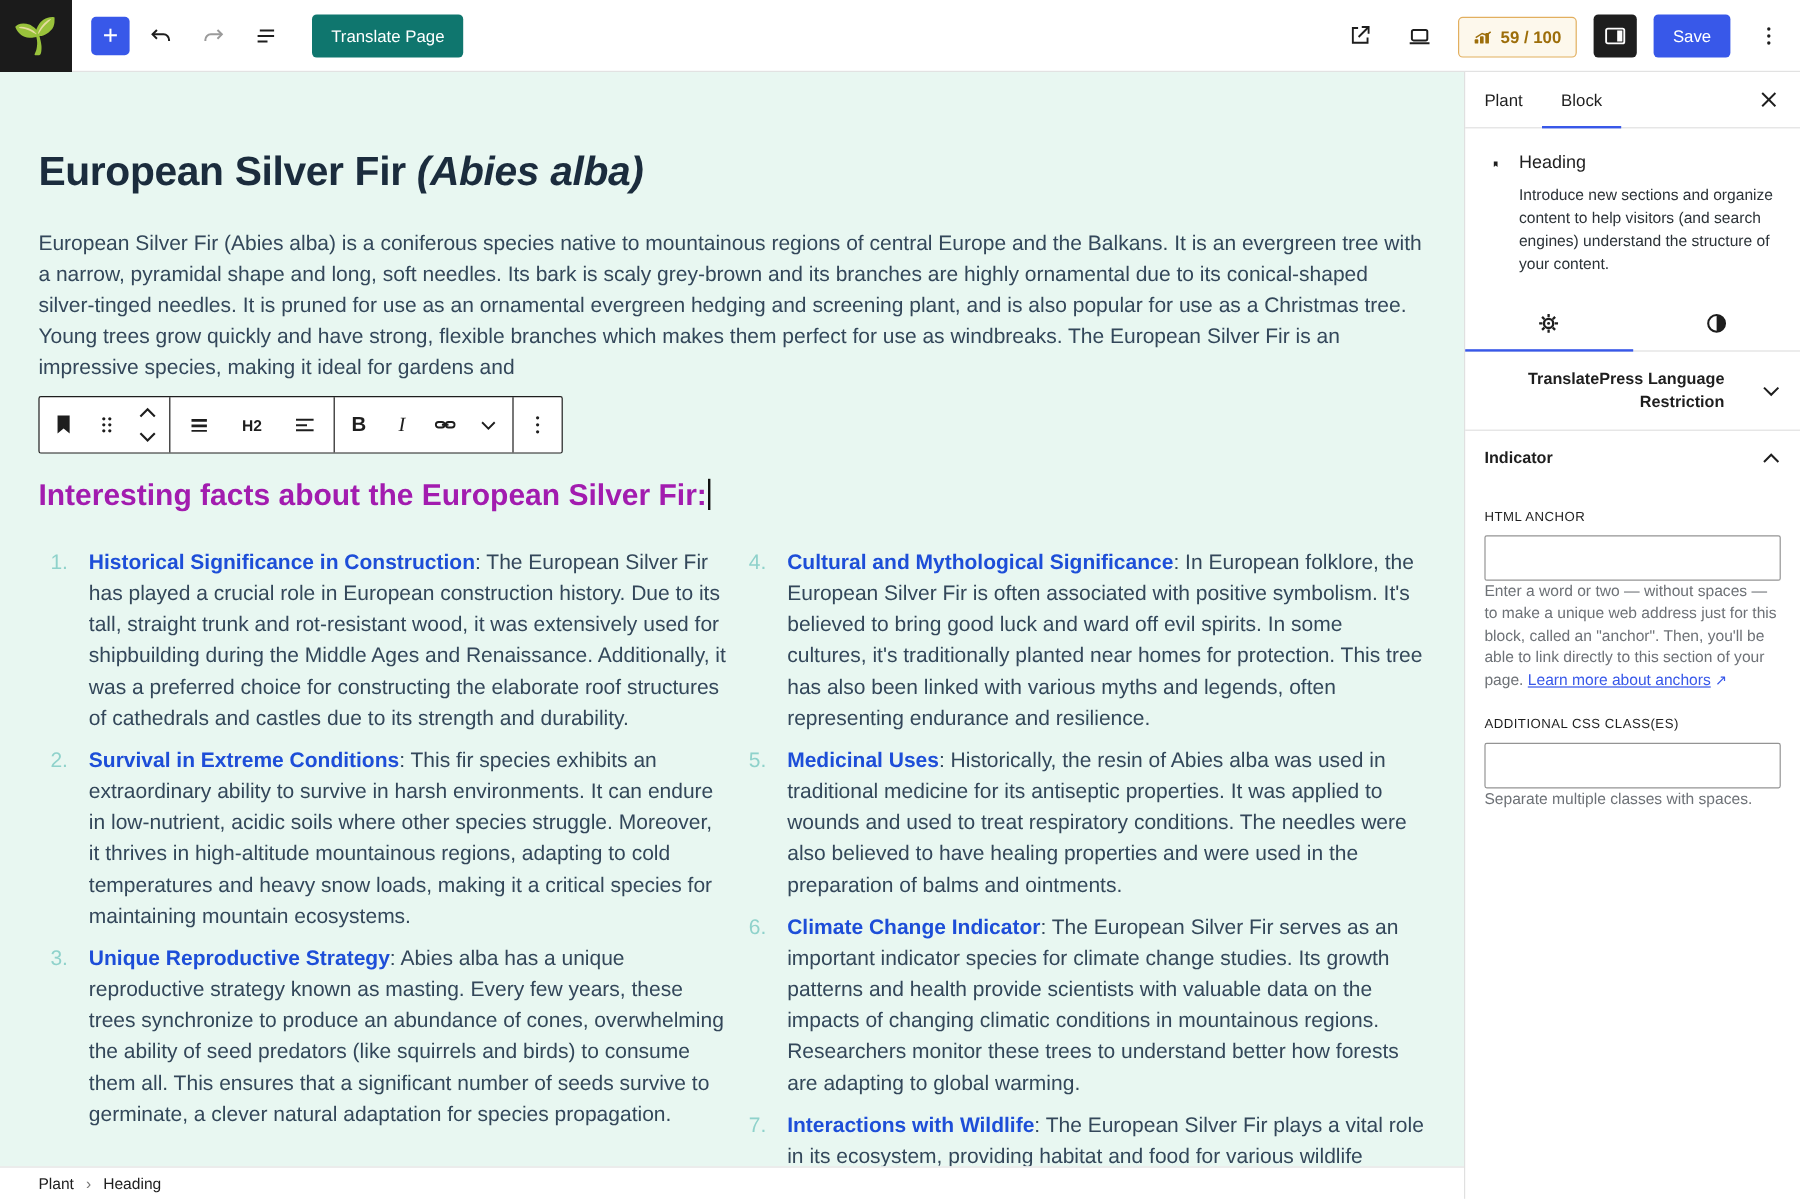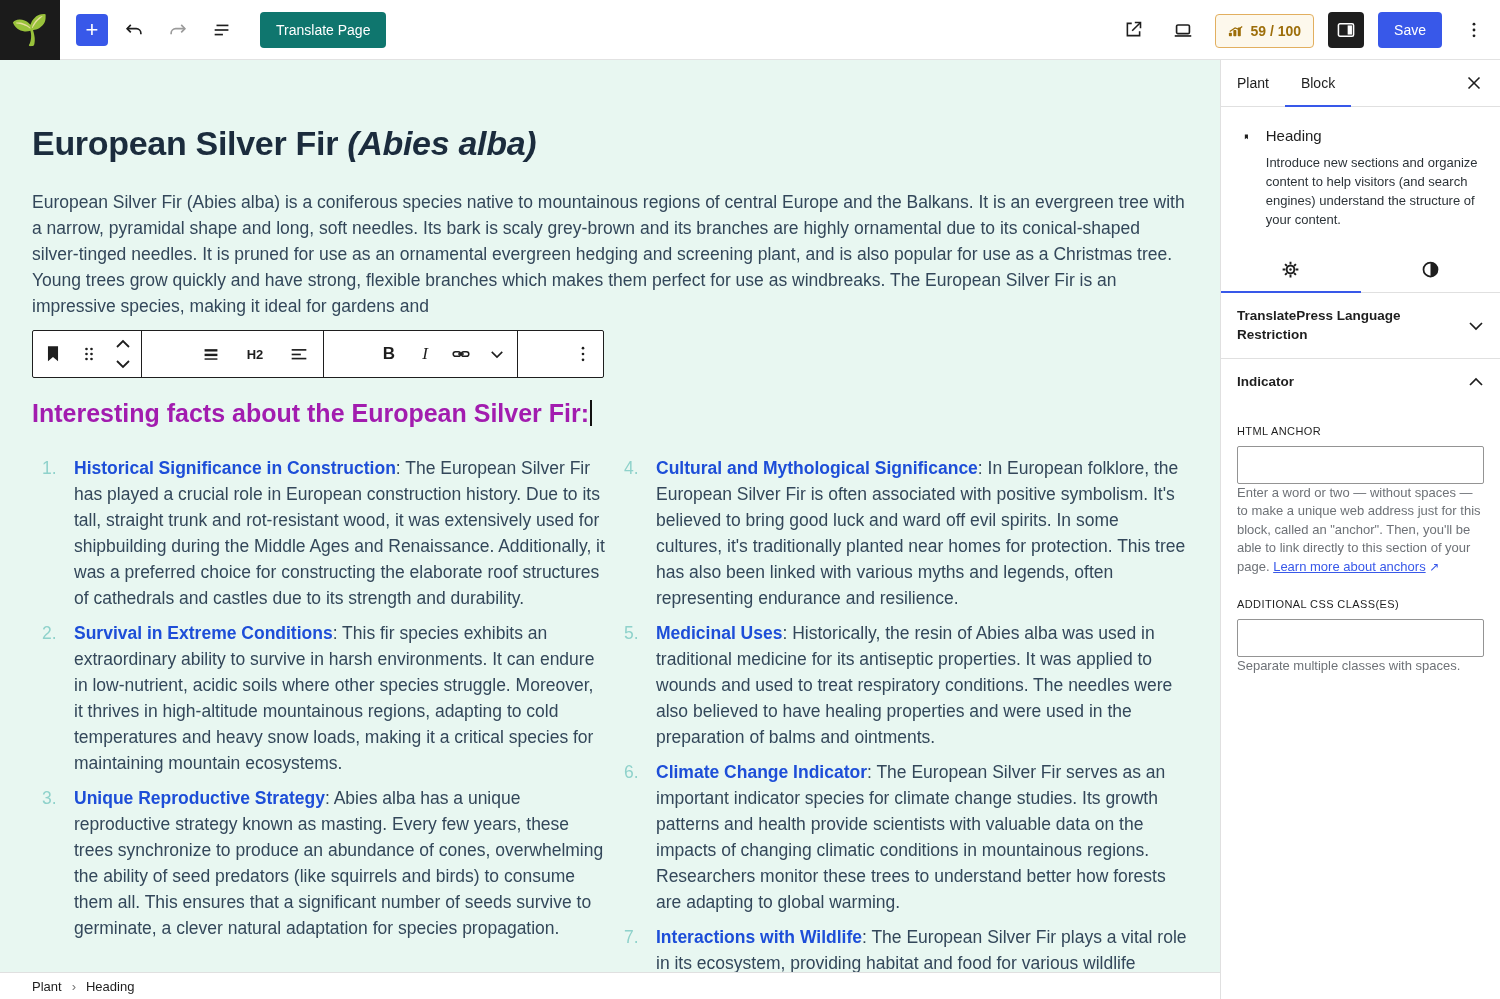--- a/index.html
+++ b/index.html
@@ -33,21 +33,21 @@
               height:36px; padding:0 16px; cursor:pointer; font-family:"Liberation Sans",sans-serif;}
 
   
   .canvas { position:absolute; top:60px; left:0; width:1220px; height:912px; background:#e8f7f1; overflow:hidden; }
   .content { padding:64px 32px 0 32px; }
   h1.doc-title { font-size:34px; font-weight:800; color:#1b2c3d; letter-spacing:-0.3px; cursor:text; }
   h1.doc-title .it { font-style:italic; }
   p.intro { margin-top:26px; width:1156px; font-size:17.5px; line-height:26px; color:#33475a; cursor:text; }
 
   .block-toolbar { display:inline-flex; margin-top:11px; background:#fff; border:1px solid #1e1e1e;
-                   border-radius:2px; height:48px; align-items:stretch; position:relative; z-index:5;gap:45px; }
+                   border-radius:2px; height:48px; align-items:stretch; position:relative; z-index:5; }
   .bt-group { display:flex; align-items:center; border-right:1px solid #1e1e1e; padding:0 2px; }
   .bt-group:last-child { border-right:none; }
   .bt-btn { min-width:36px; height:46px; border:none; background:transparent; display:flex; align-items:center;
             justify-content:center; cursor:pointer; color:#1e1e1e; padding:0 6px; }
   .bt-btn.wide { min-width:44px; }
   .movers { display:flex; flex-direction:column; justify-content:center; height:46px; }
   .movers button { border:none; background:transparent; height:20px; width:32px; display:flex; align-items:center;
                    justify-content:center; cursor:pointer; color:#1e1e1e; }
   .bt-label { font-size:13px; font-weight:700; color:#1e1e1e; }
   .bt-b { font-size:17px; font-weight:800; }
@@ -84,21 +84,21 @@
   .block-card .bc-text { padding-top:1px; }
   .bc-title { font-size:15px; color:#1e1e1e; margin-bottom:10px; }
   .bc-desc { font-size:13px; line-height:1.45; color:#2c3338; }
   .settings-tabs { display:flex; border-bottom:1px solid #e0e0e0; height:46px; }
   .stab { flex:1; display:flex; align-items:center; justify-content:center; border:none; background:none;
           cursor:pointer; color:#1e1e1e; position:relative; }
   .stab.active::after { content:""; position:absolute; left:0; right:0; bottom:-1px; height:2px; background:#3858e9; }
   .panel-row { display:flex; align-items:center; justify-content:space-between; padding:14px 16px;
                border-bottom:1px solid #e0e0e0; cursor:pointer; background:none; width:100%; border-top:none;
                border-left:none; border-right:none; text-align:left; font-family:"Liberation Sans",sans-serif; }
-  .panel-title { font-size:13.5px; font-weight:600; color:#1e1e1e; line-height:1.35; max-width:200px; }
+  .panel-title { font-size:13.5px; font-weight:600; color:#1e1e1e; line-height:1.35; max-width:200px;text-align:right; }
   .adv-body { padding:6px 16px 16px 16px; }
   .field-label { font-size:11px; font-weight:500; letter-spacing:0.4px; color:#1e1e1e; margin:14px 0 9px; }
   .text-input { width:100%; height:38px; border:1px solid #949494; border-radius:2px; background:#fff;
                 font-size:14px; padding:0 8px; font-family:"Liberation Sans",sans-serif; }
   .help-text { font-size:13px; line-height:1.42; color:#6e7277; margin-top:0; }
   .help-text a { color:#3858e9; text-decoration:underline; cursor:pointer; }
   .ext-glyph { color:#3858e9; font-size:12px; text-decoration:none; }
   svg { display:block; }
 </style>
 </head>

